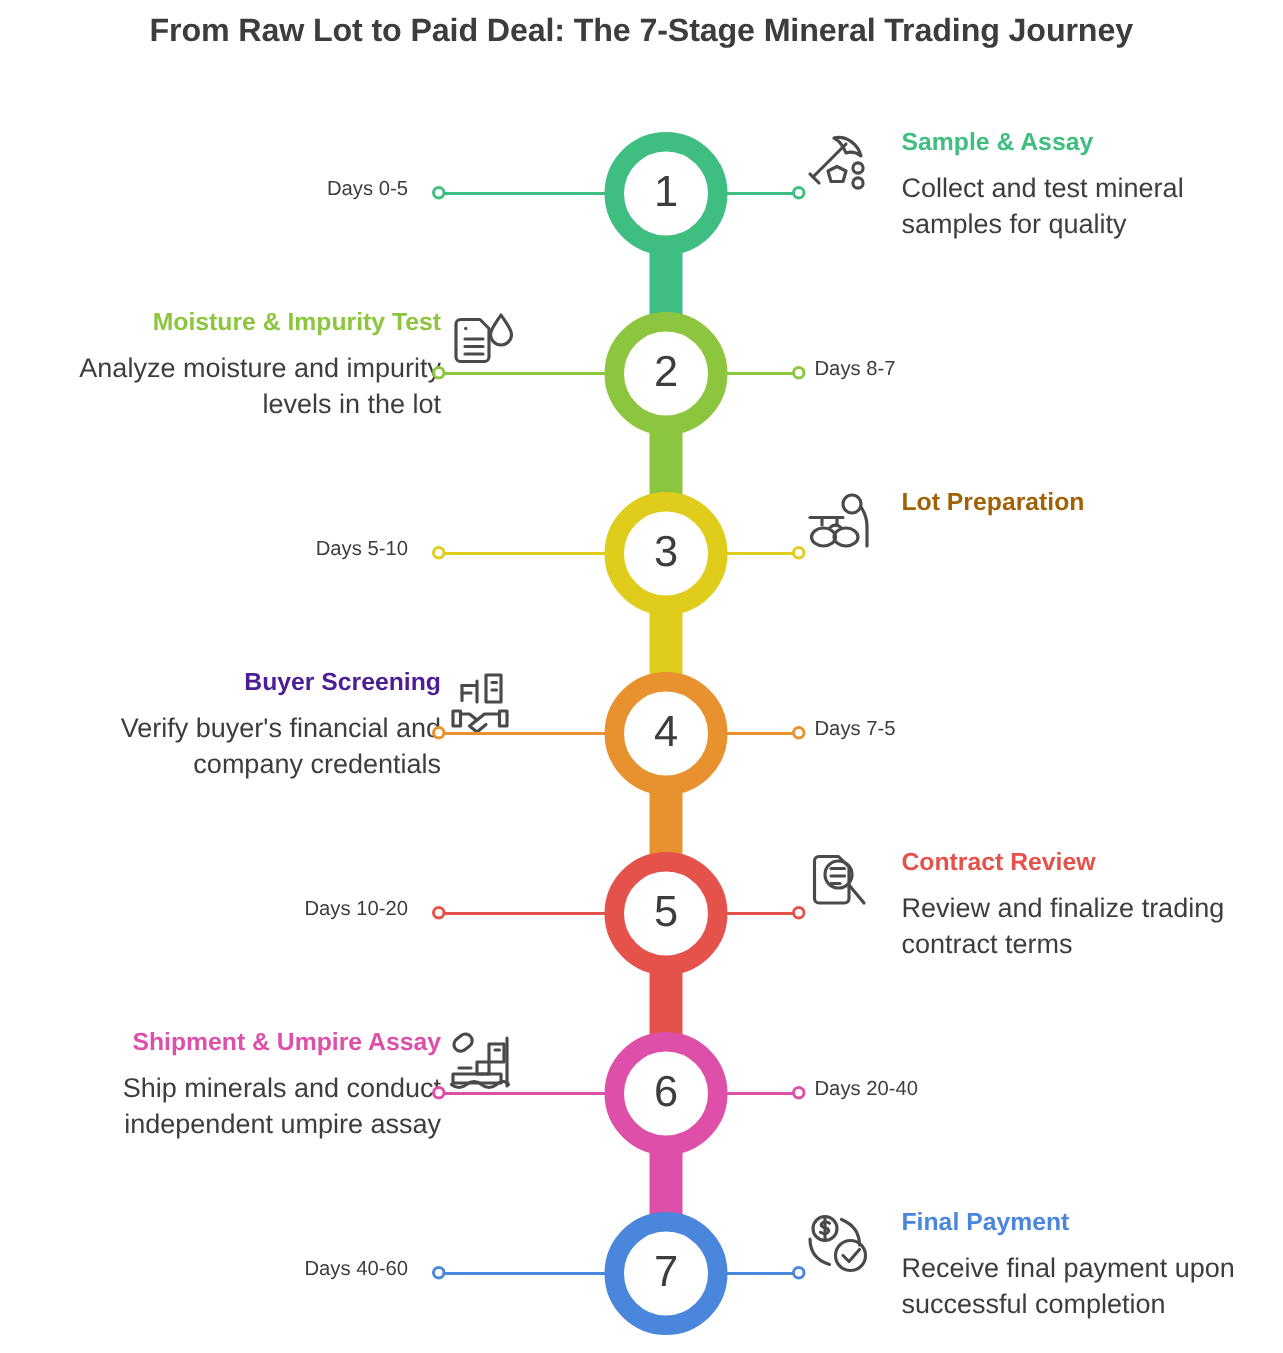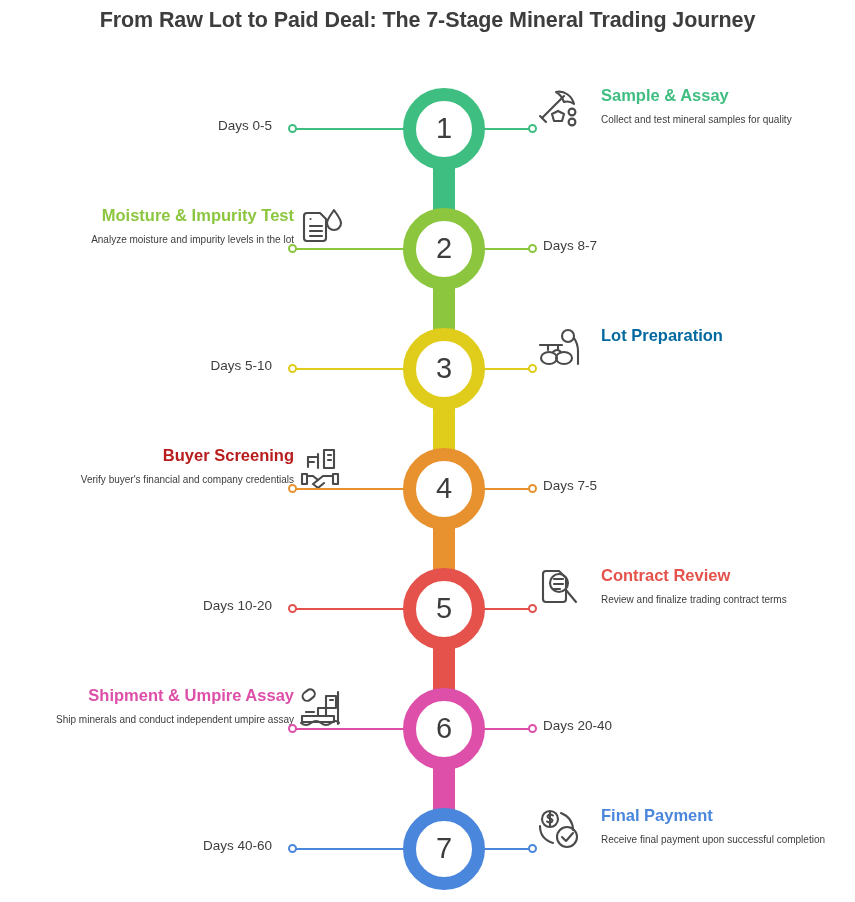--- a/index.html
+++ b/index.html
@@ -87,21 +87,21 @@
   .content.on-right { left: 545px; padding-left: 56px; text-align: left; }
   .content.on-left  { left: 10px; width: 340px; padding-right: 56px; text-align: right; }
 
   .c-title {
     font-size: 16.5px;
     font-weight: bold;
     line-height: 1.2;
     margin-bottom: 7px;
   }
   .c-desc {
-    font-size: 10px;
+    font-size: 18px;
     color: #3d3d3d;
     line-height: 1.34;
   }
 
   .sideicon {
     position: absolute;
     top: 6px;
     width: 48px; height: 48px;
   }
   .sideicon.ico-right { left: 534px; }
@@ -182,21 +182,21 @@
             <path d="M40 14 q4 6 4 13 v13"></path>
             <path d="M6 21 h22"></path>
             <path d="M14 21 v5"></path>
             <path d="M24 21 v5"></path>
             <ellipse cx="15" cy="34" rx="8" ry="6"></ellipse>
             <ellipse cx="30" cy="34" rx="8" ry="6"></ellipse>
             <path d="M19 28 q4 -4 8 0"></path>
           </svg>
         </div>
         <div class="content on-right">
-          <div class="c-title" style="color:#0369a1;">Lot Preparation</div>
+          <div class="c-title" style="color:#a16207;">Lot Preparation</div>
         </div>
       </div>
       <div class="stage" style="top: 360px;">
         <div class="bar" style="background:#E8922F;"></div>
         <div class="stem left" style="background:#E8922F;"></div>
         <div class="stem right" style="background:#E8922F;"></div>
         <div class="dot left" style="border:2px solid #E8922F;"></div>
         <div class="dot right" style="border:2px solid #E8922F;"></div>
         <div class="node" style="border:13px solid #E8922F;">
           <span class="node-num">4</span>
@@ -211,21 +211,21 @@
             <path d="M12 13 v10"></path>
             <path d="M12 18 h6"></path>
             <path d="M22 10 v14"></path>
             <path d="M6 30 h5 v10 h-5 Z"></path>
             <path d="M37 30 h5 v10 h-5 Z"></path>
             <path d="M11 32 h6 l5 4 5 -4 h10"></path>
             <path d="M22 36 l-5 4 5 4 6 -5"></path>
           </svg>
         </div>
         <div class="content on-left">
-          <div class="c-title" style="color:#b91c1c;">Buyer Screening</div>
+          <div class="c-title" style="color:#4c1d95;">Buyer Screening</div>
           <div class="c-desc">Verify buyer's financial and company credentials</div>
         </div>
       </div>
       <div class="stage" style="top: 480px;">
         <div class="bar" style="background:#E5524B;"></div>
         <div class="stem left" style="background:#E5524B;"></div>
         <div class="stem right" style="background:#E5524B;"></div>
         <div class="dot left" style="border:2px solid #E5524B;"></div>
         <div class="dot right" style="border:2px solid #E5524B;"></div>
         <div class="node" style="border:13px solid #E5524B;">

